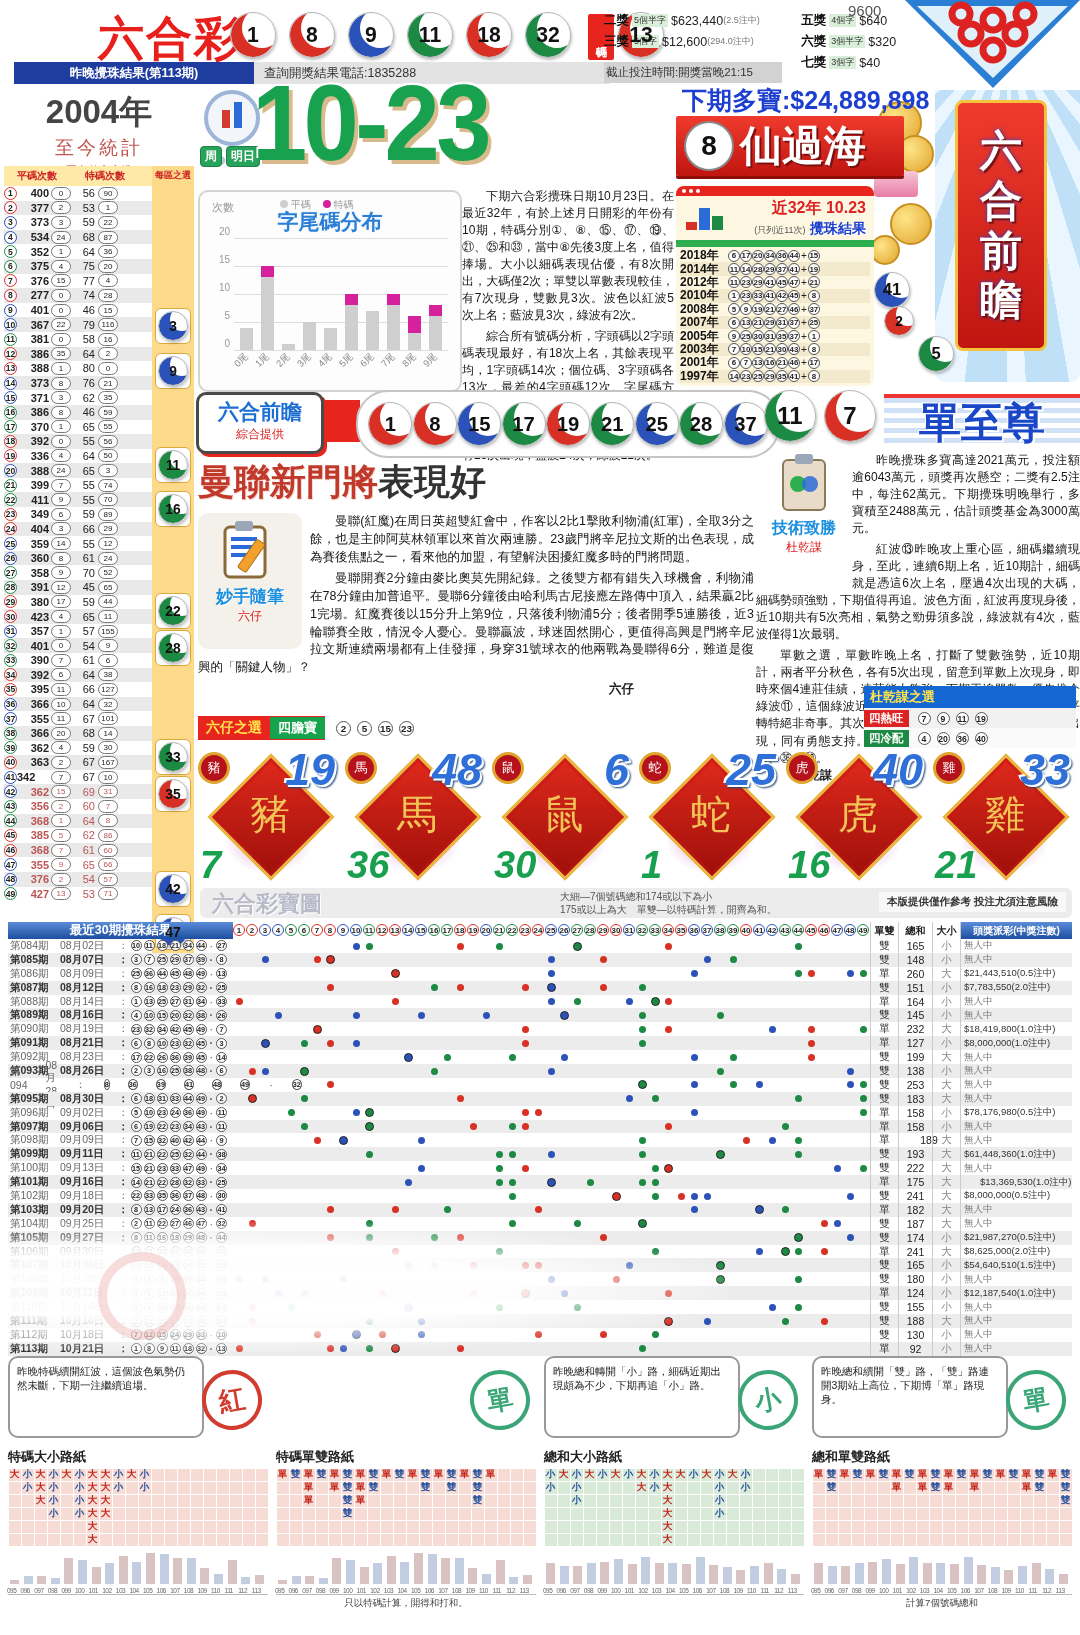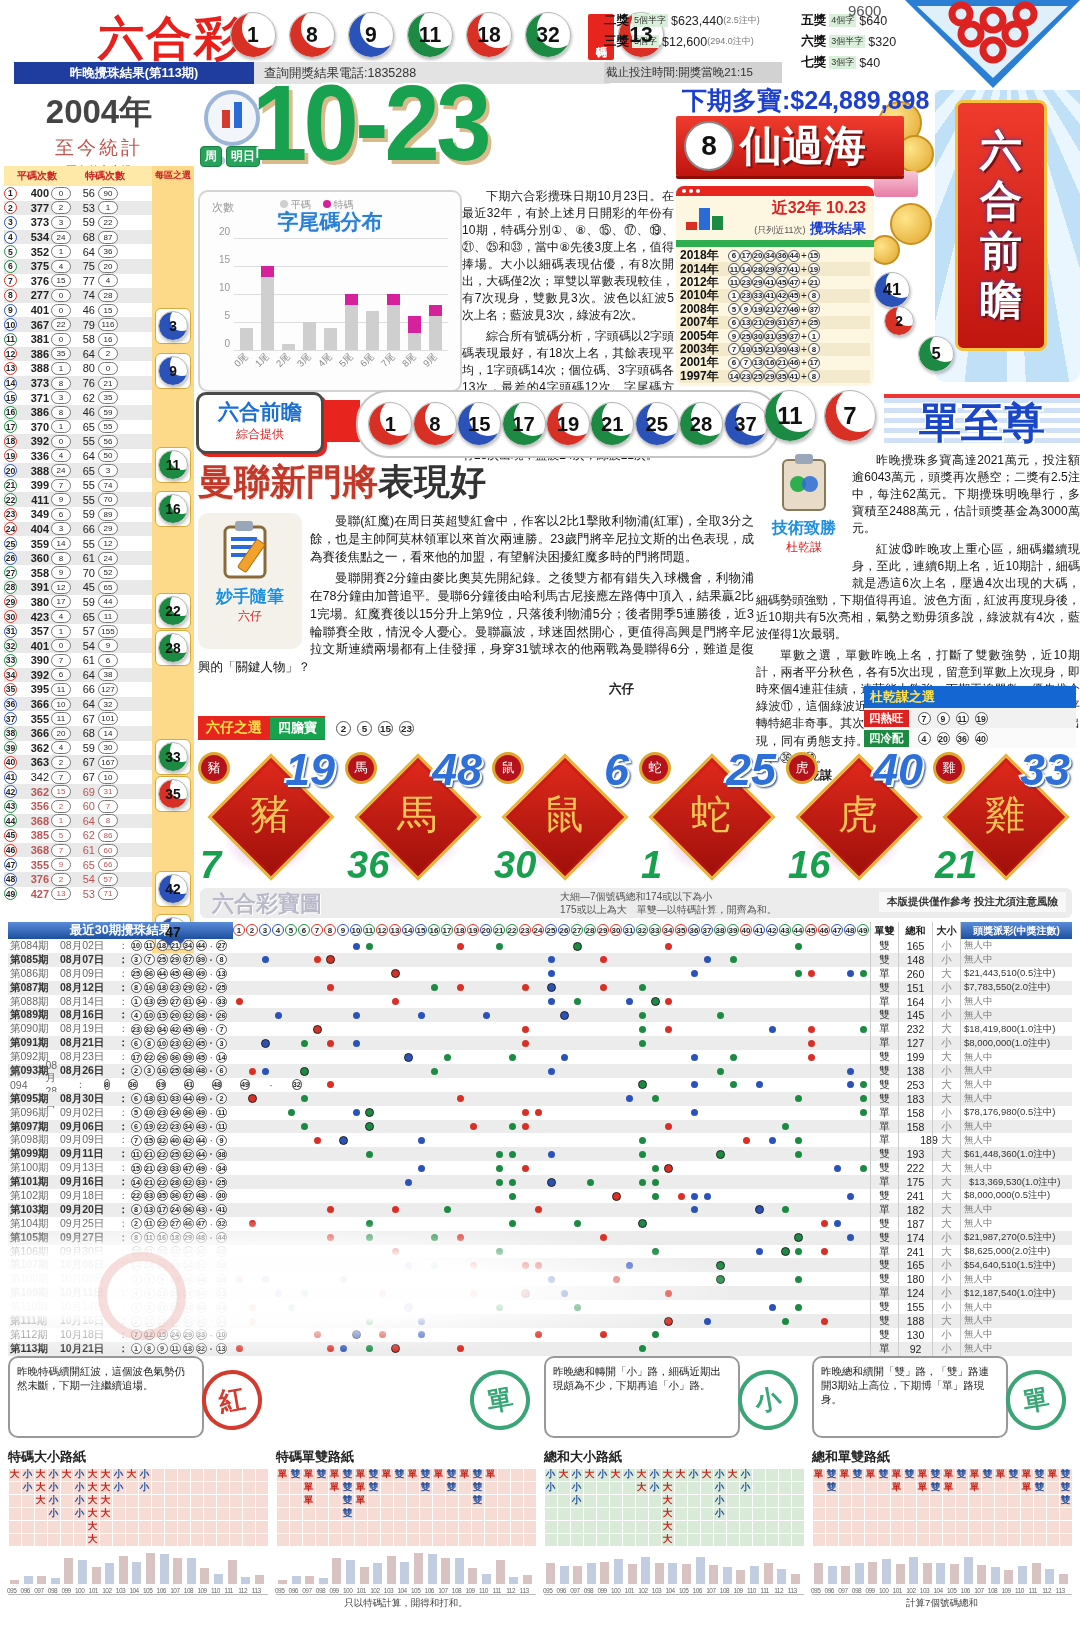--- a/index.html
+++ b/index.html
@@ -522,21 +522,21 @@
         </div>
         <div class="statrow">
           <span class="nc" style="width: 13px; height: 13px; font-size: 8.58px; border-color: rgb(217, 48, 37);">40</span>
           <span style="width:32px;text-align:right;font-weight:bold;">363</span>
   <span class="mini" style="margin-left:2px;">2</span>
   <span style="width:24px;text-align:right;">67</span>
   <span class="mini" style="margin-left:3px;">167</span>
         </div>
         <div class="statrow">
           <span class="nc" style="width: 13px; height: 13px; font-size: 8.58px; border-color: rgb(43, 82, 184);">41</span>
-          <span style="width:32px;text-align:right;font-weight:normal;">342</span>
+          <span style="width:32px;font-weight:bold;">342</span>
   <span class="mini" style="margin-left:2px;">7</span>
   <span style="width:24px;text-align:right;">67</span>
   <span class="mini" style="margin-left:3px;">10</span>
         </div>
         <div class="statrow">
           <span class="nc" style="width: 13px; height: 13px; font-size: 8.58px; border-color: rgb(43, 82, 184);">42</span>
           <span style="width:32px;text-align:right;font-weight:bold;color:#b55;">362</span>
   <span class="mini" style="margin-left:2px;color:#b55;">15</span>
   <span style="width:24px;text-align:right;color:#b55;">69</span>
   <span class="mini" style="margin-left:3px;color:#b55;">31</span>
@@ -1540,21 +1540,21 @@
             <div class="dot" style="left: 263px; top: 3.5px; width: 7px; height: 7px; background: rgb(28, 138, 67);"></div>
             <div class="dot" style="left: 276px; top: 3.5px; width: 7px; height: 7px; background: rgb(28, 138, 67);"></div>
             <div class="dot" style="left: 354px; top: 3.5px; width: 7px; height: 7px; background: rgb(28, 138, 67);"></div>
             <div class="dot" style="left: 406px; top: 3.5px; width: 7px; height: 7px; background: rgb(28, 138, 67);"></div>
             <div class="dot" style="left: 419px; top: 3.5px; width: 7px; height: 7px; background: rgb(28, 138, 67);"></div>
             <div class="dot" style="left: 314px; top: 2.5px; width: 9px; height: 9px; background: rgb(43, 82, 184); border: 1px solid rgb(34, 34, 34); box-sizing: border-box;"></div>
           </div>
           <div class="rc" style="width:28px;">單</div>
           <div class="rc" style="width:34px;">175</div>
   <div class="rc" style="width:28px;color:#888;">大</div>
-  <div class="rc" style="width:112px;justify-content:flex-start;font-size:9.5px;color:#333;padding-left:8px;">$13,369,530(1.0注中)</div>
+  <div class="rc" style="width:112px;justify-content:flex-start;font-size:9.5px;color:#333;padding-left:19px;">$13,369,530(1.0注中)</div>
         </div>
         <div class="bigrow">
           <div style="width: 225px; display: flex; align-items: center; gap: 2px; padding-left: 2px; box-sizing: border-box; color: rgb(102, 102, 102); font-weight: normal;">
             <span style="width:48px;">第102期</span>
             <span style="width:56px;">09月18日</span>
             <span>：</span>
             <span class="nc" style="width: 11px; height: 11px; font-size: 7.26px; border-color: rgb(85, 85, 85);">22</span>
             <span class="nc" style="width: 11px; height: 11px; font-size: 7.26px; border-color: rgb(85, 85, 85);">33</span>
             <span class="nc" style="width: 11px; height: 11px; font-size: 7.26px; border-color: rgb(85, 85, 85);">35</span>
             <span class="nc" style="width: 11px; height: 11px; font-size: 7.26px; border-color: rgb(85, 85, 85);">36</span>

